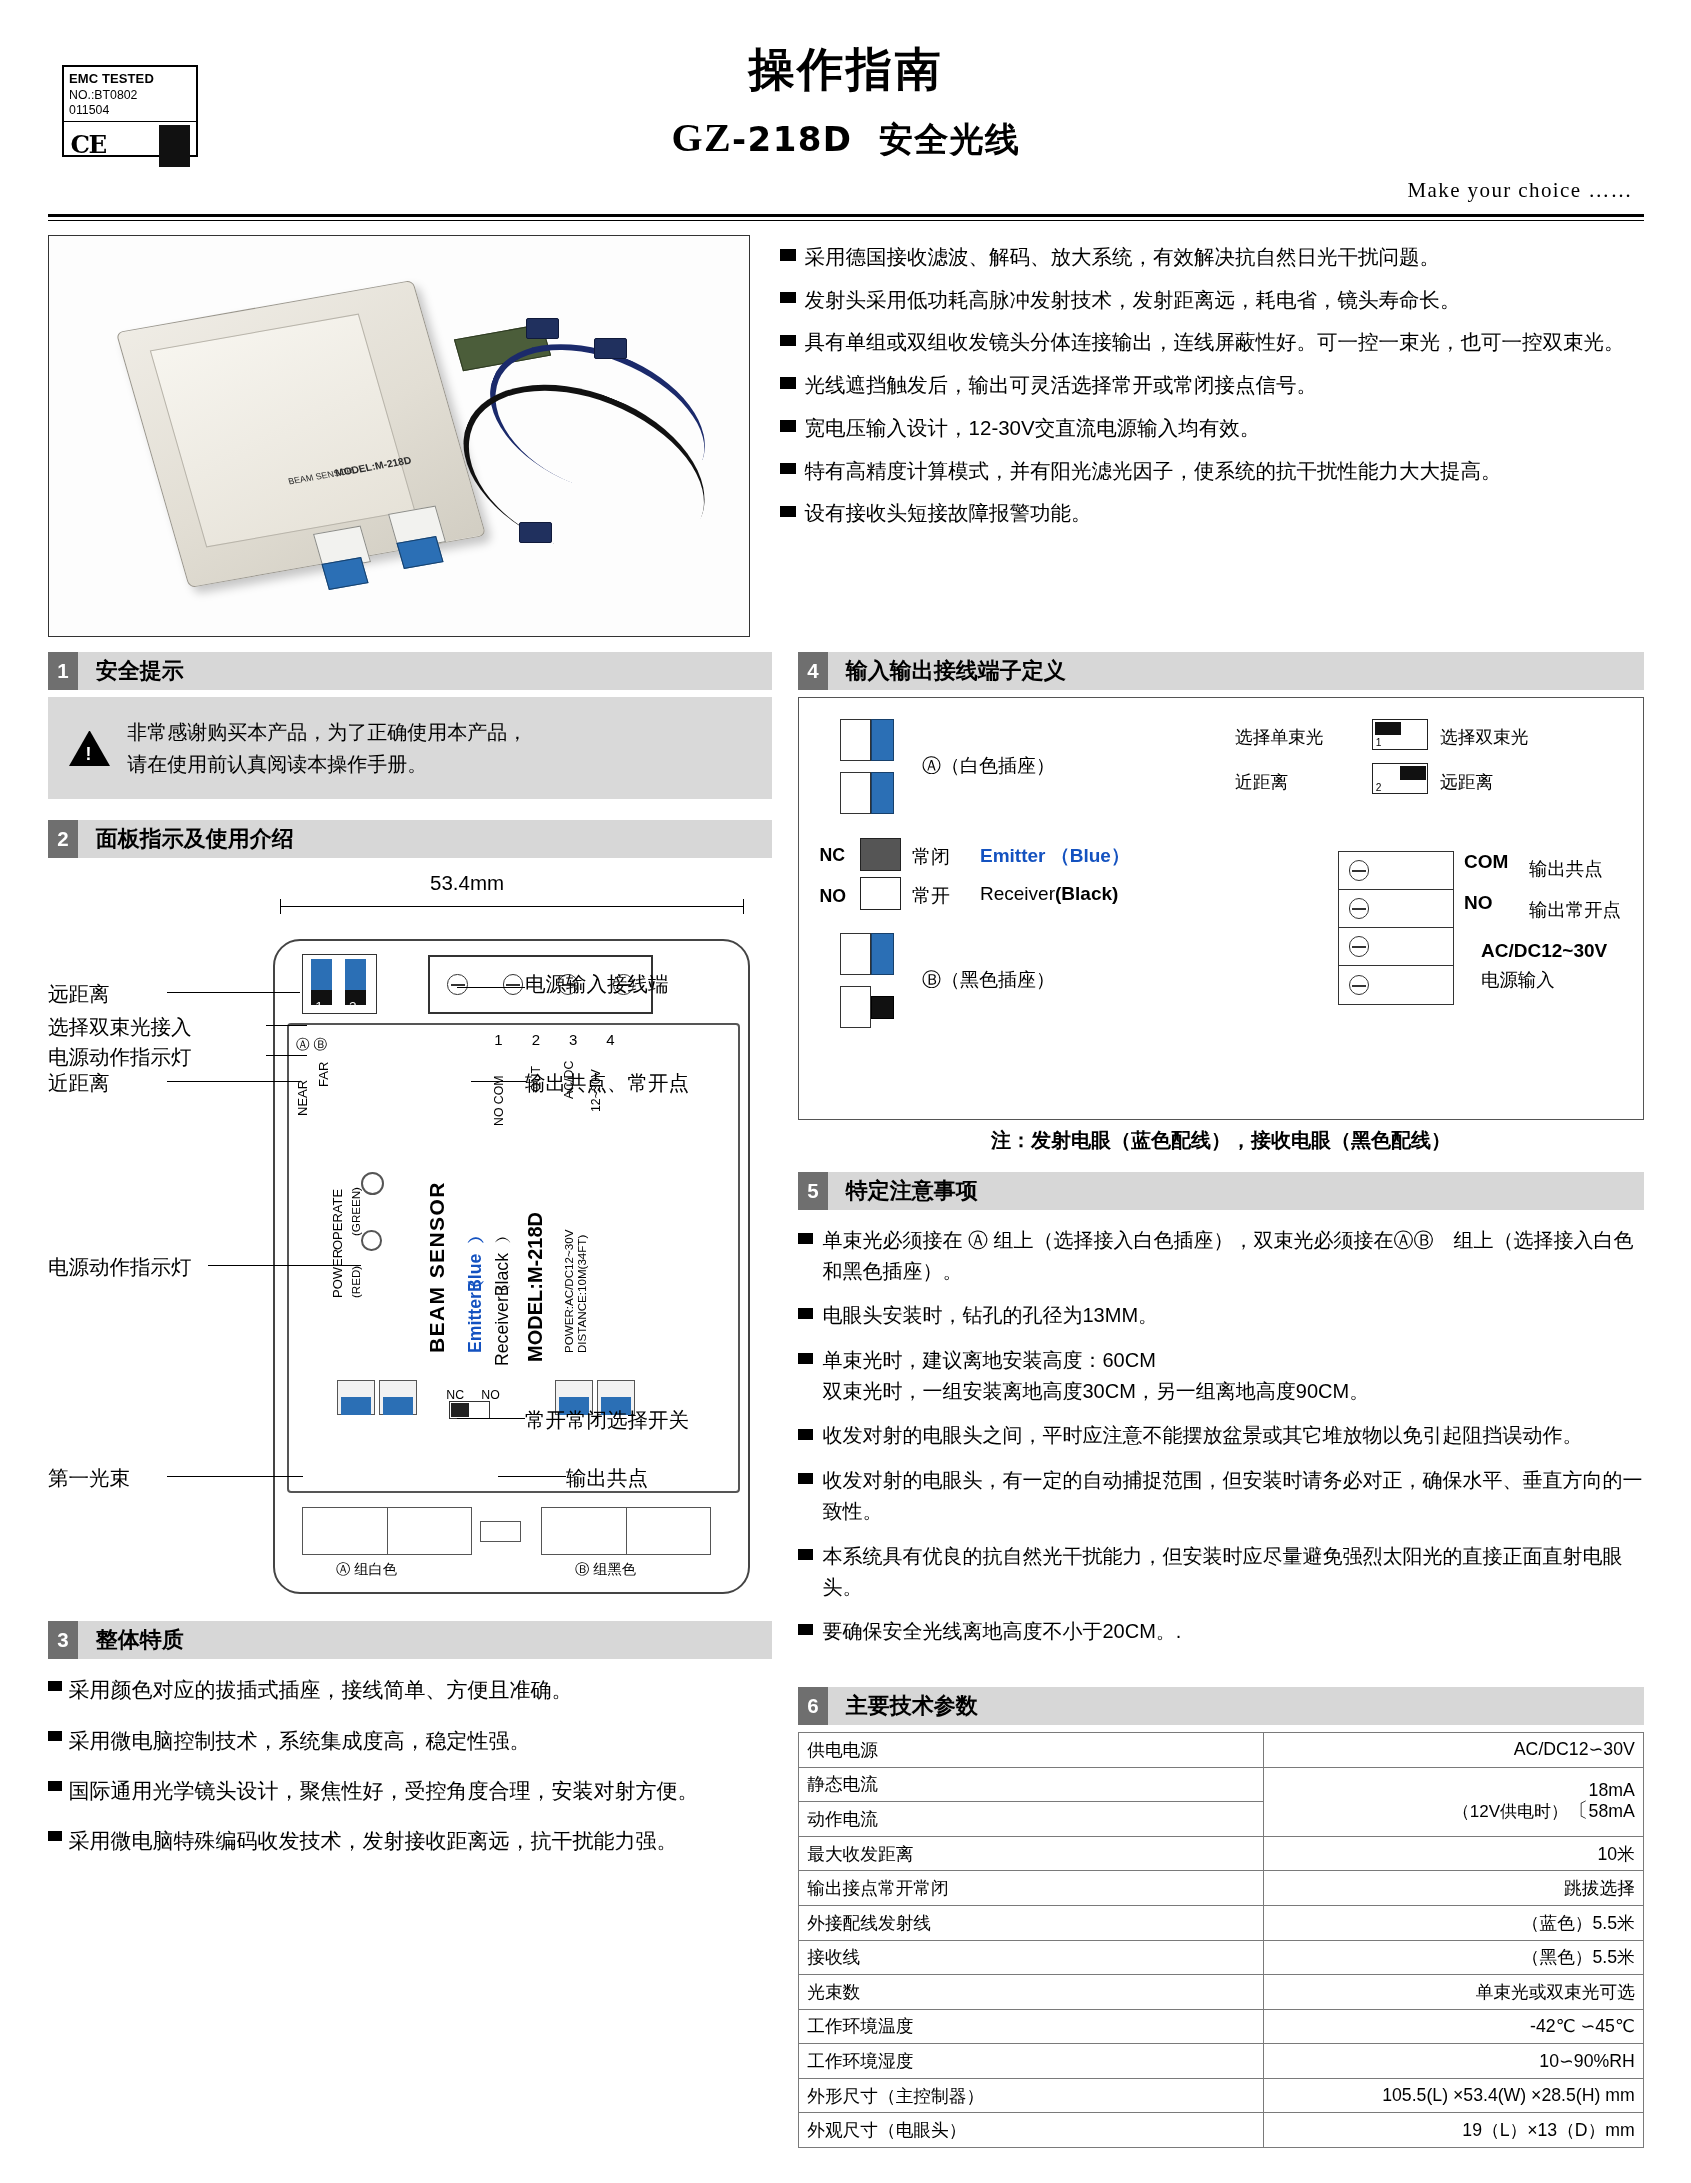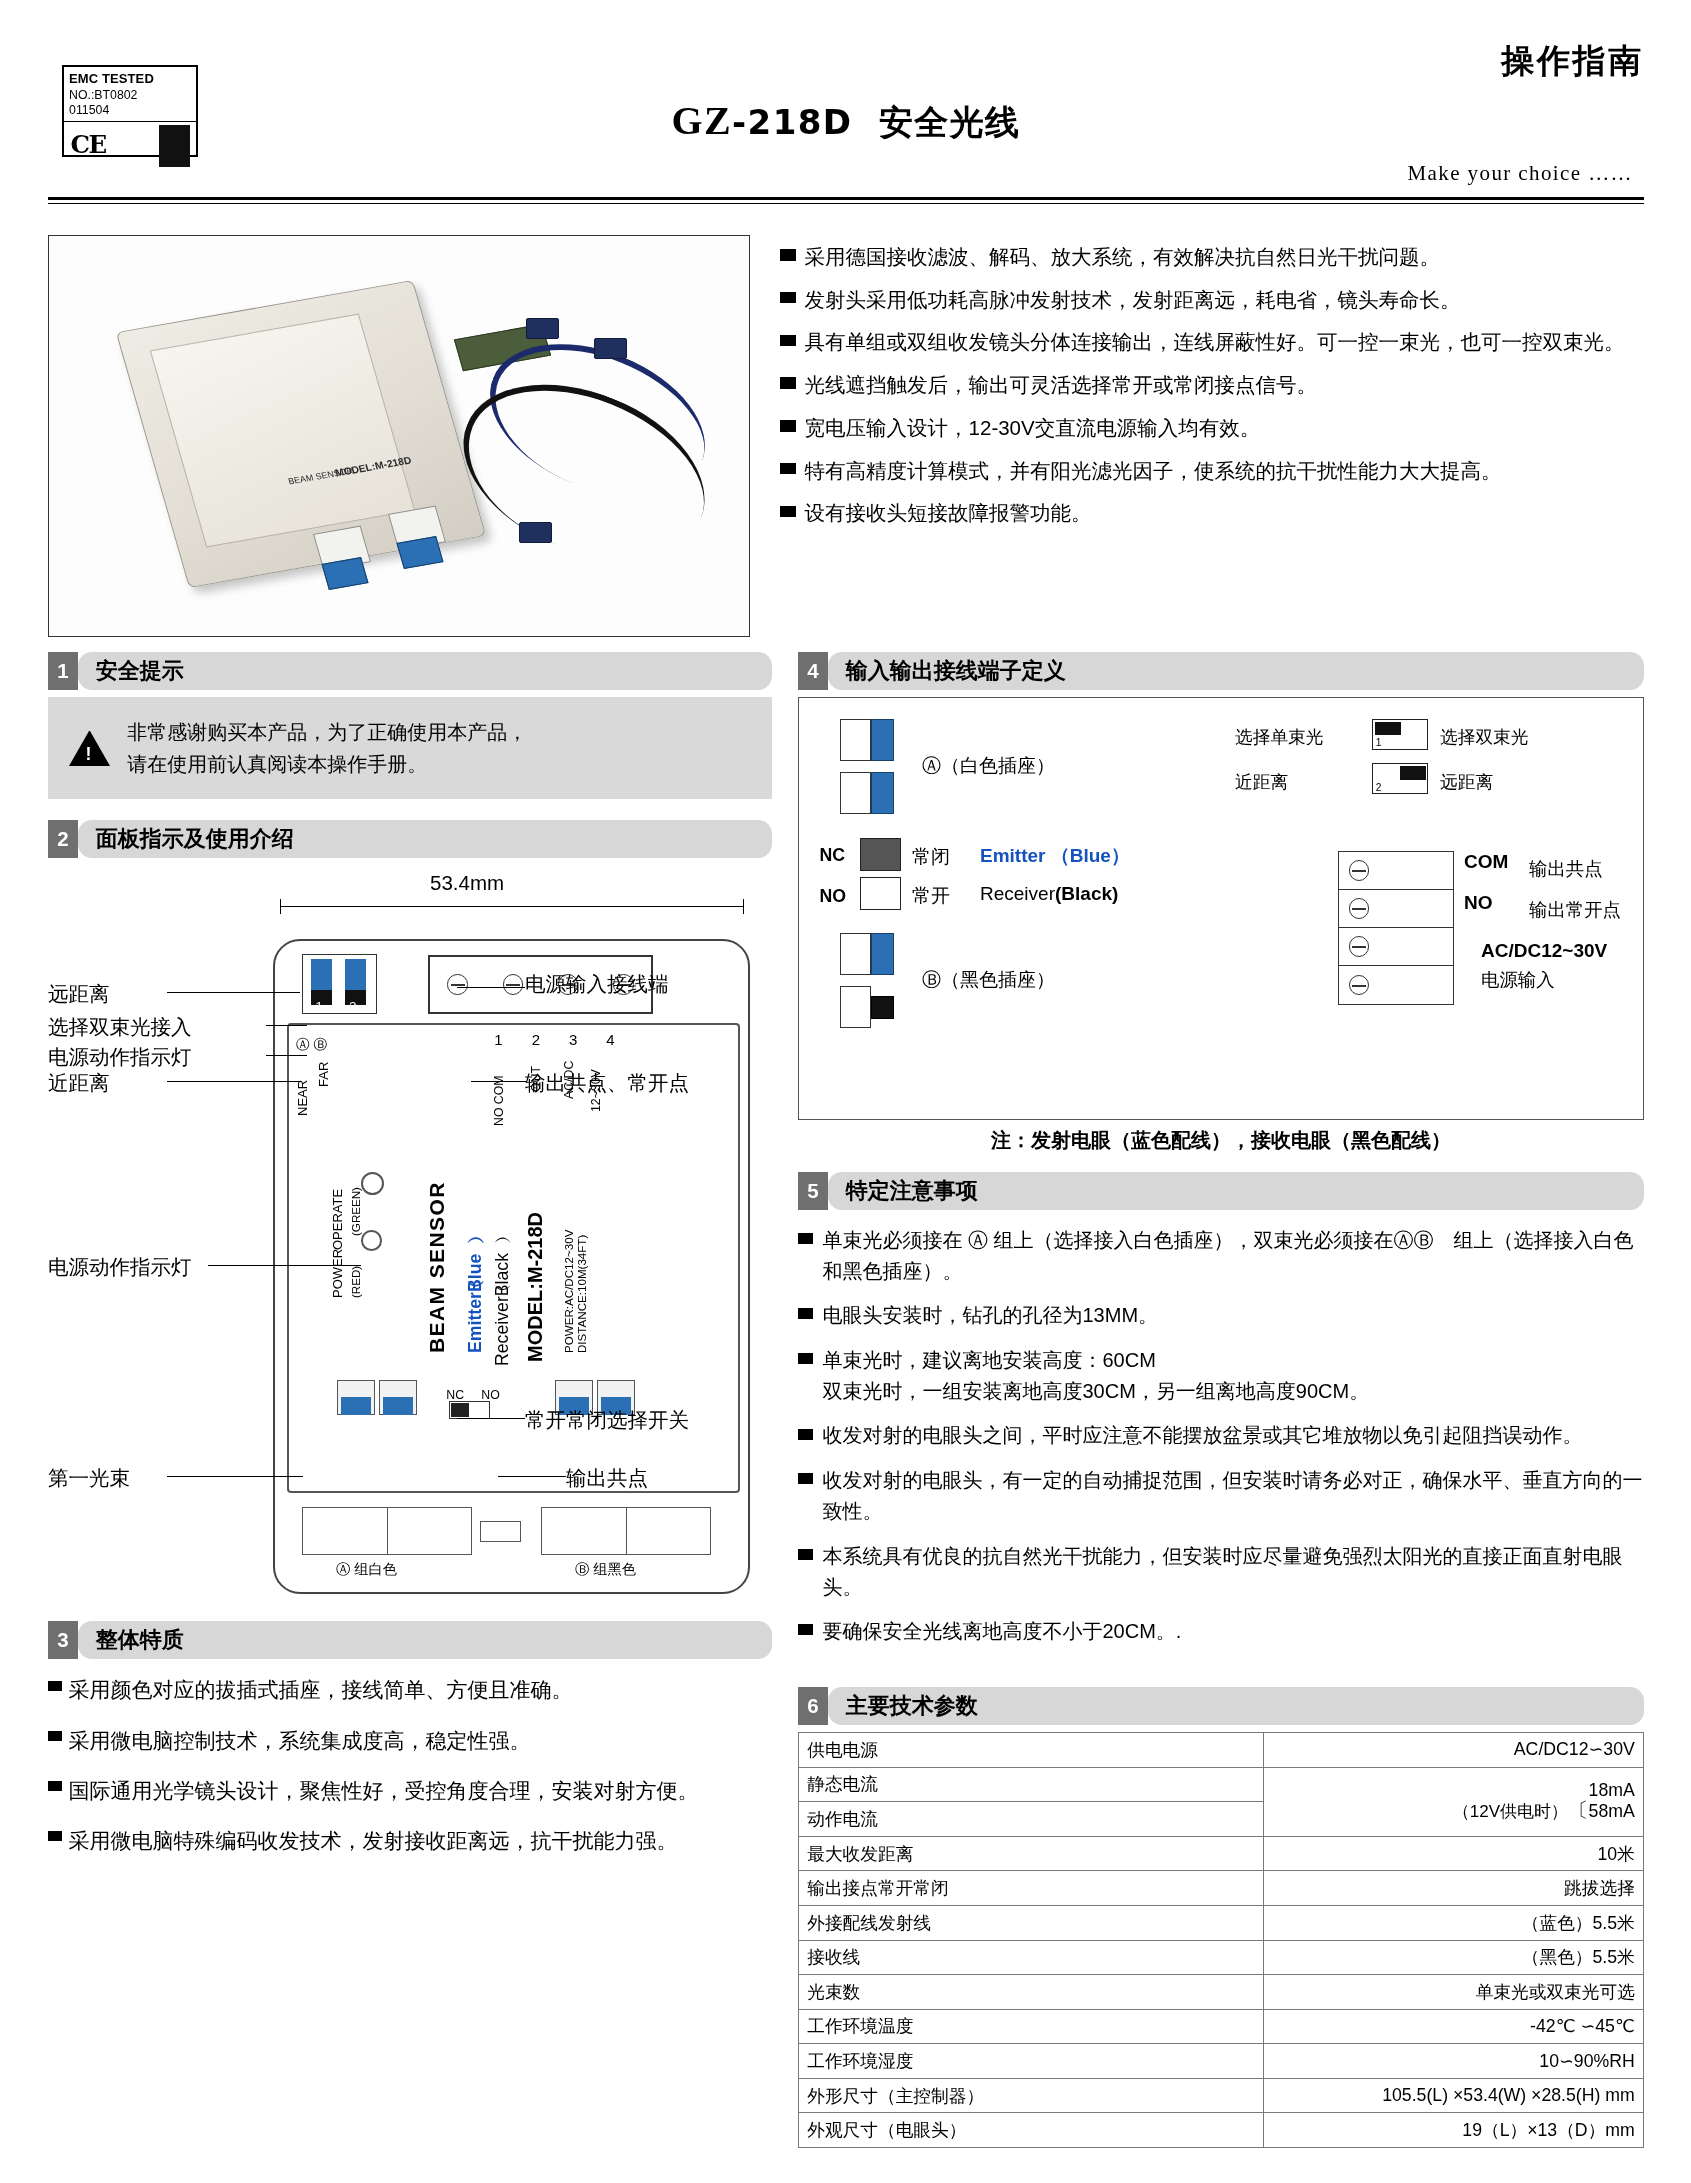--- a/index.html
+++ b/index.html
@@ -33,23 +33,23 @@
   .emc-divider { border-top: 1.4px solid #000; margin: 2.7px -5.5px 2.7px -5.5px;}
   .ce-row { display:flex; align-items:center; }
   .ce-mark {
     font-family: "DejaVu Serif", serif;
     font-size: 24.5px; font-weight: bold; letter-spacing: -1.4px;
     line-height: 1; padding-left:1.4px;
   }
   .ce-blackbar { width: 31px; height: 42px; background:#111; margin-left:auto; }
 
   .title-main {
-    text-align:right;
+    text-align:center;
     font-family: "DejaVu Sans", sans-serif;
-    font-size: 33px; font-weight: bold; letter-spacing: 2.7px;
+    font-size: 46px; font-weight: bold; letter-spacing: 2.7px;
     margin-top: 12.3px;
   }
   .title-sub {
     text-align:center;
     font-size: 34px; font-weight: bold; letter-spacing: 1.4px;
     margin-top: 12.3px;
     font-family: "DejaVu Sans", sans-serif;
   }
   .title-sub .gz { font-family:"Liberation Serif", serif; font-size: 40px; }
   .slogan {
@@ -137,21 +137,21 @@
   .sec-num {
     width: 30px; background:#6f6f6f; color:#fff;
     font-size: 20.5px; font-weight:bold;
     display:flex; align-items:center; justify-content:center;
     flex: 0 0 30px;
   }
   .sec-title-bar {
     flex:1; background:#d7d7d7;
     font-size: 22px; font-weight:bold;
     display:flex; align-items:center;
-    padding-left: 17.7px; height:38px;border-radius:14px;
+    padding-left: 17.7px; height:38px;
   }
 
   .notice-box {
     background:#d9d9d9; padding: 19px 20.5px; display:flex; align-items:center;
     margin-bottom: 20.5px;
   }
   .warn-tri {
     width:0;height:0;border-left:20.5px solid transparent;border-right:20.5px solid transparent;
     border-bottom:35px solid #000; position:relative; flex:0 0 41px; margin-right:17.7px;
   }

